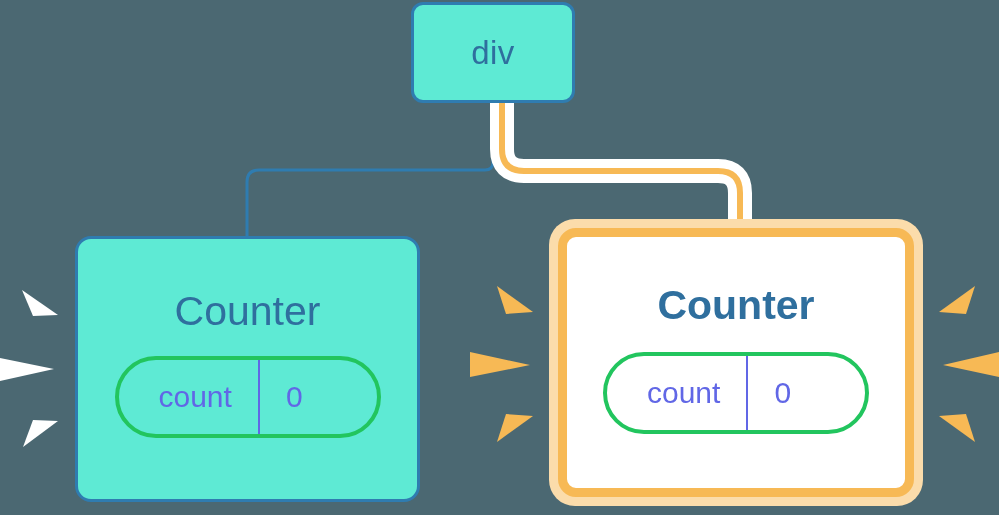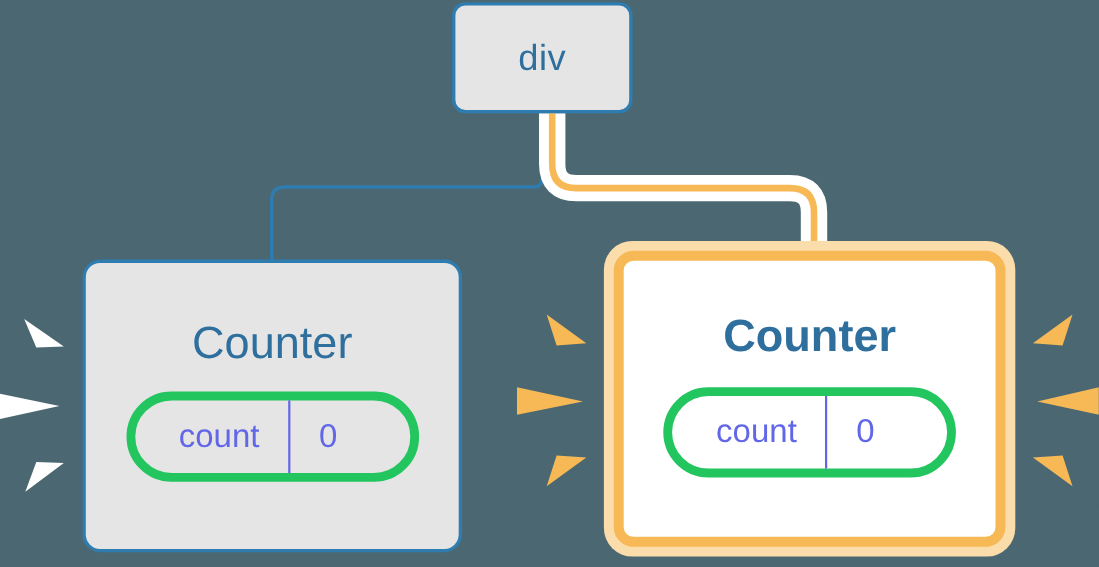--- a/index.html
+++ b/index.html
@@ -31,21 +31,21 @@
     left: 0;
     top: 0;
     width: 999px;
     height: 515px;
     pointer-events: none;
   }
 
   
   .node {
     position: absolute;
-    background: #e5e5e5;
+    background: #5eead4;
     box-sizing: border-box;
     display: flex;
     flex-direction: column;
     align-items: center;
   }
 
   
   .node-div {
     left: 411px;
     top: 2px;
@@ -103,21 +103,21 @@
   .counter-title.bold {
     font-weight: bold;
     margin-top: 48px;
   }
 
   
   .state-pill {
     position: relative;
     display: flex;
     align-items: stretch;
-    border: 8px solid #22c55e;
+    border: 4px solid #22c55e;
     border-radius: 999px;
     height: 82px;
     box-sizing: border-box;
   }
   .pill-left {
     display: flex;
     align-items: center;
     justify-content: center;
     padding: 0 26px 0 40px;
   }

